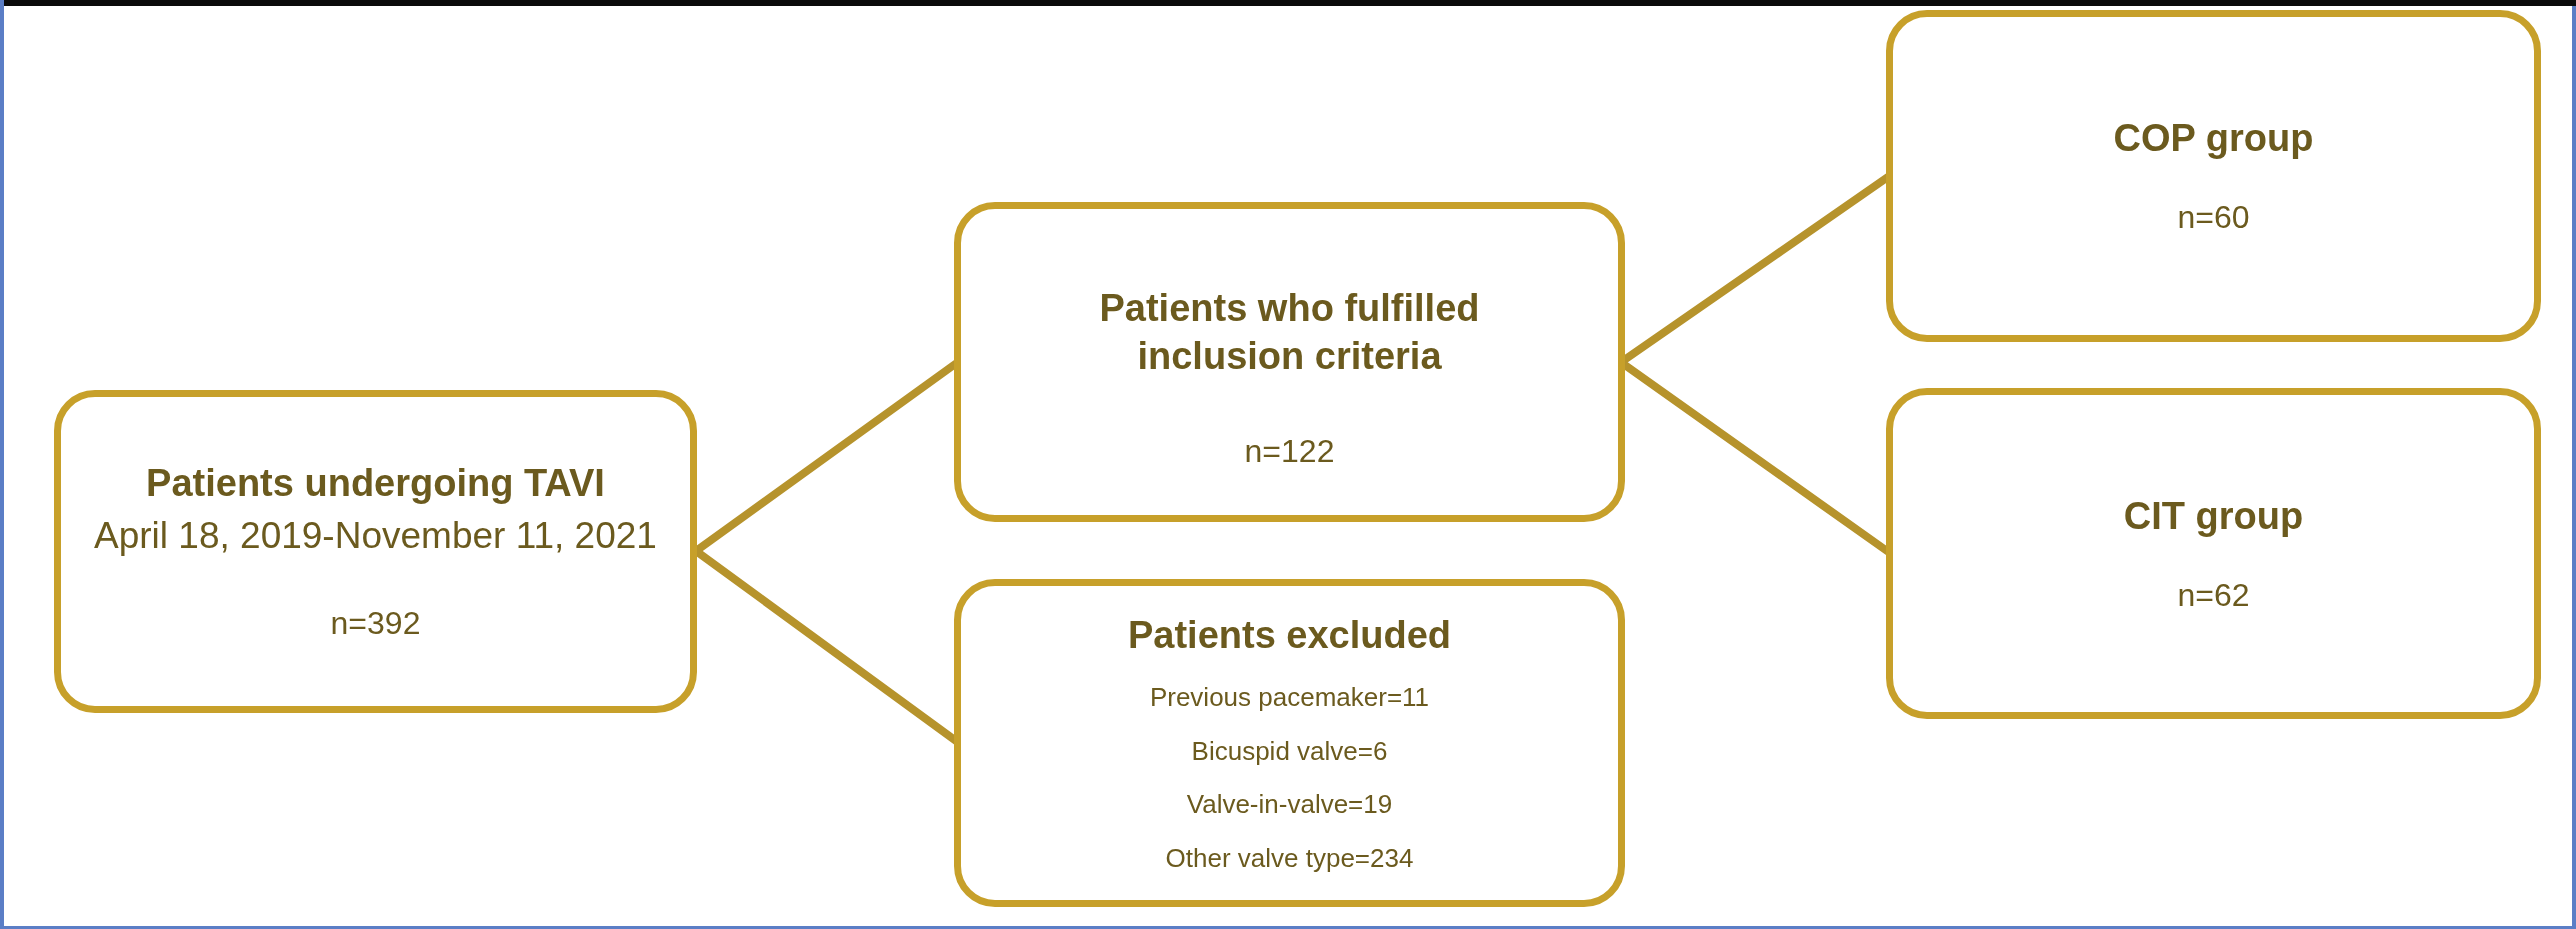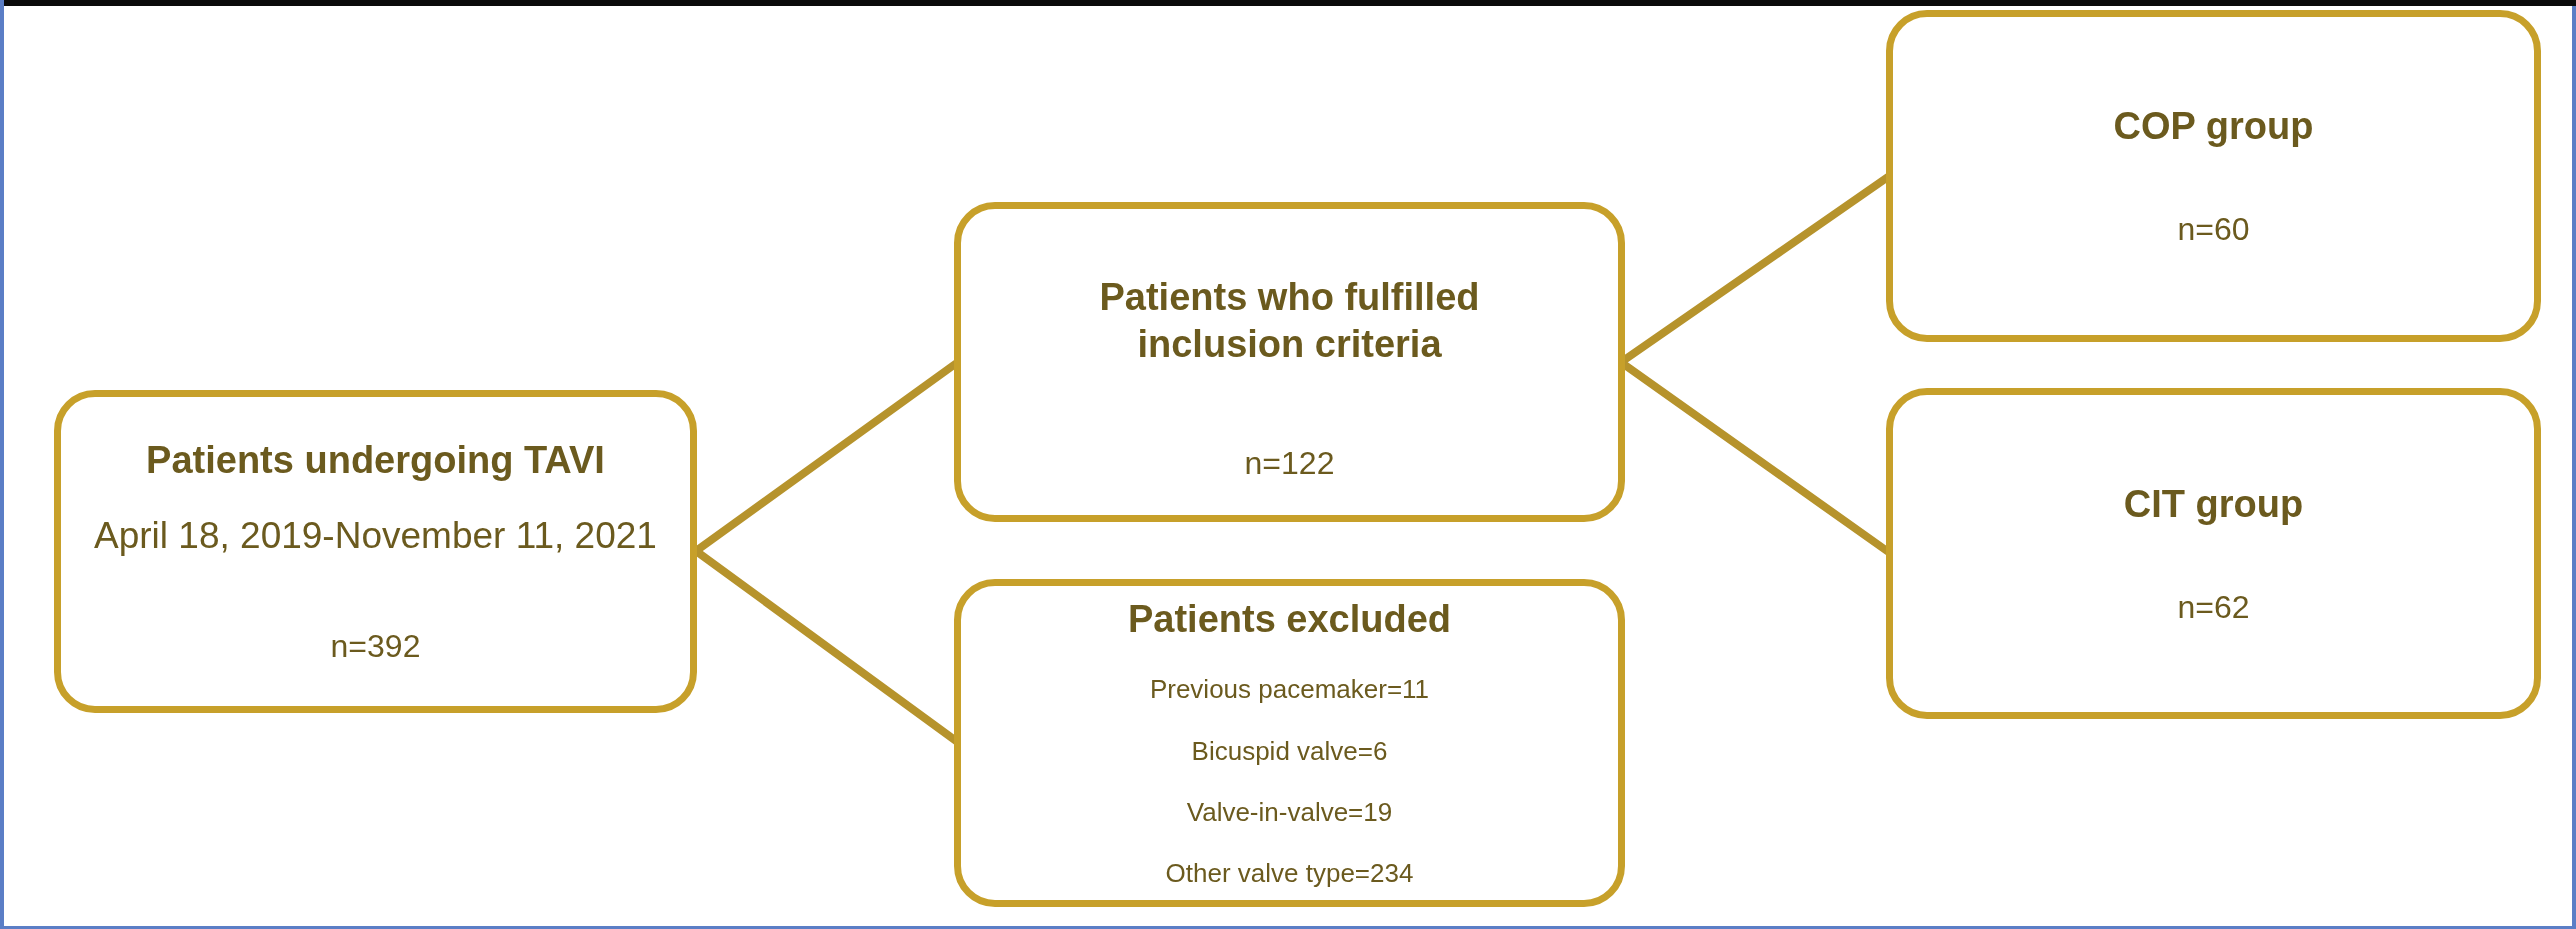--- a/index.html
+++ b/index.html
@@ -48,21 +48,20 @@
     background: var(--bg);
     border: 7.1px solid var(--gold);
     border-radius: 41px;
     color: var(--ink);
     display: flex;
     flex-direction: column;
     align-items: center;
     justify-content: center;
     text-align: center;
     z-index: 2;
-    gap: 23px;
   }
   .node-title {
     font-weight: bold;
     font-size: 38px;
     line-height: 1.25;
   }
   .node-subtitle {
     font-size: 37px;
     line-height: 1.2;
     margin-top: 6.3px;

